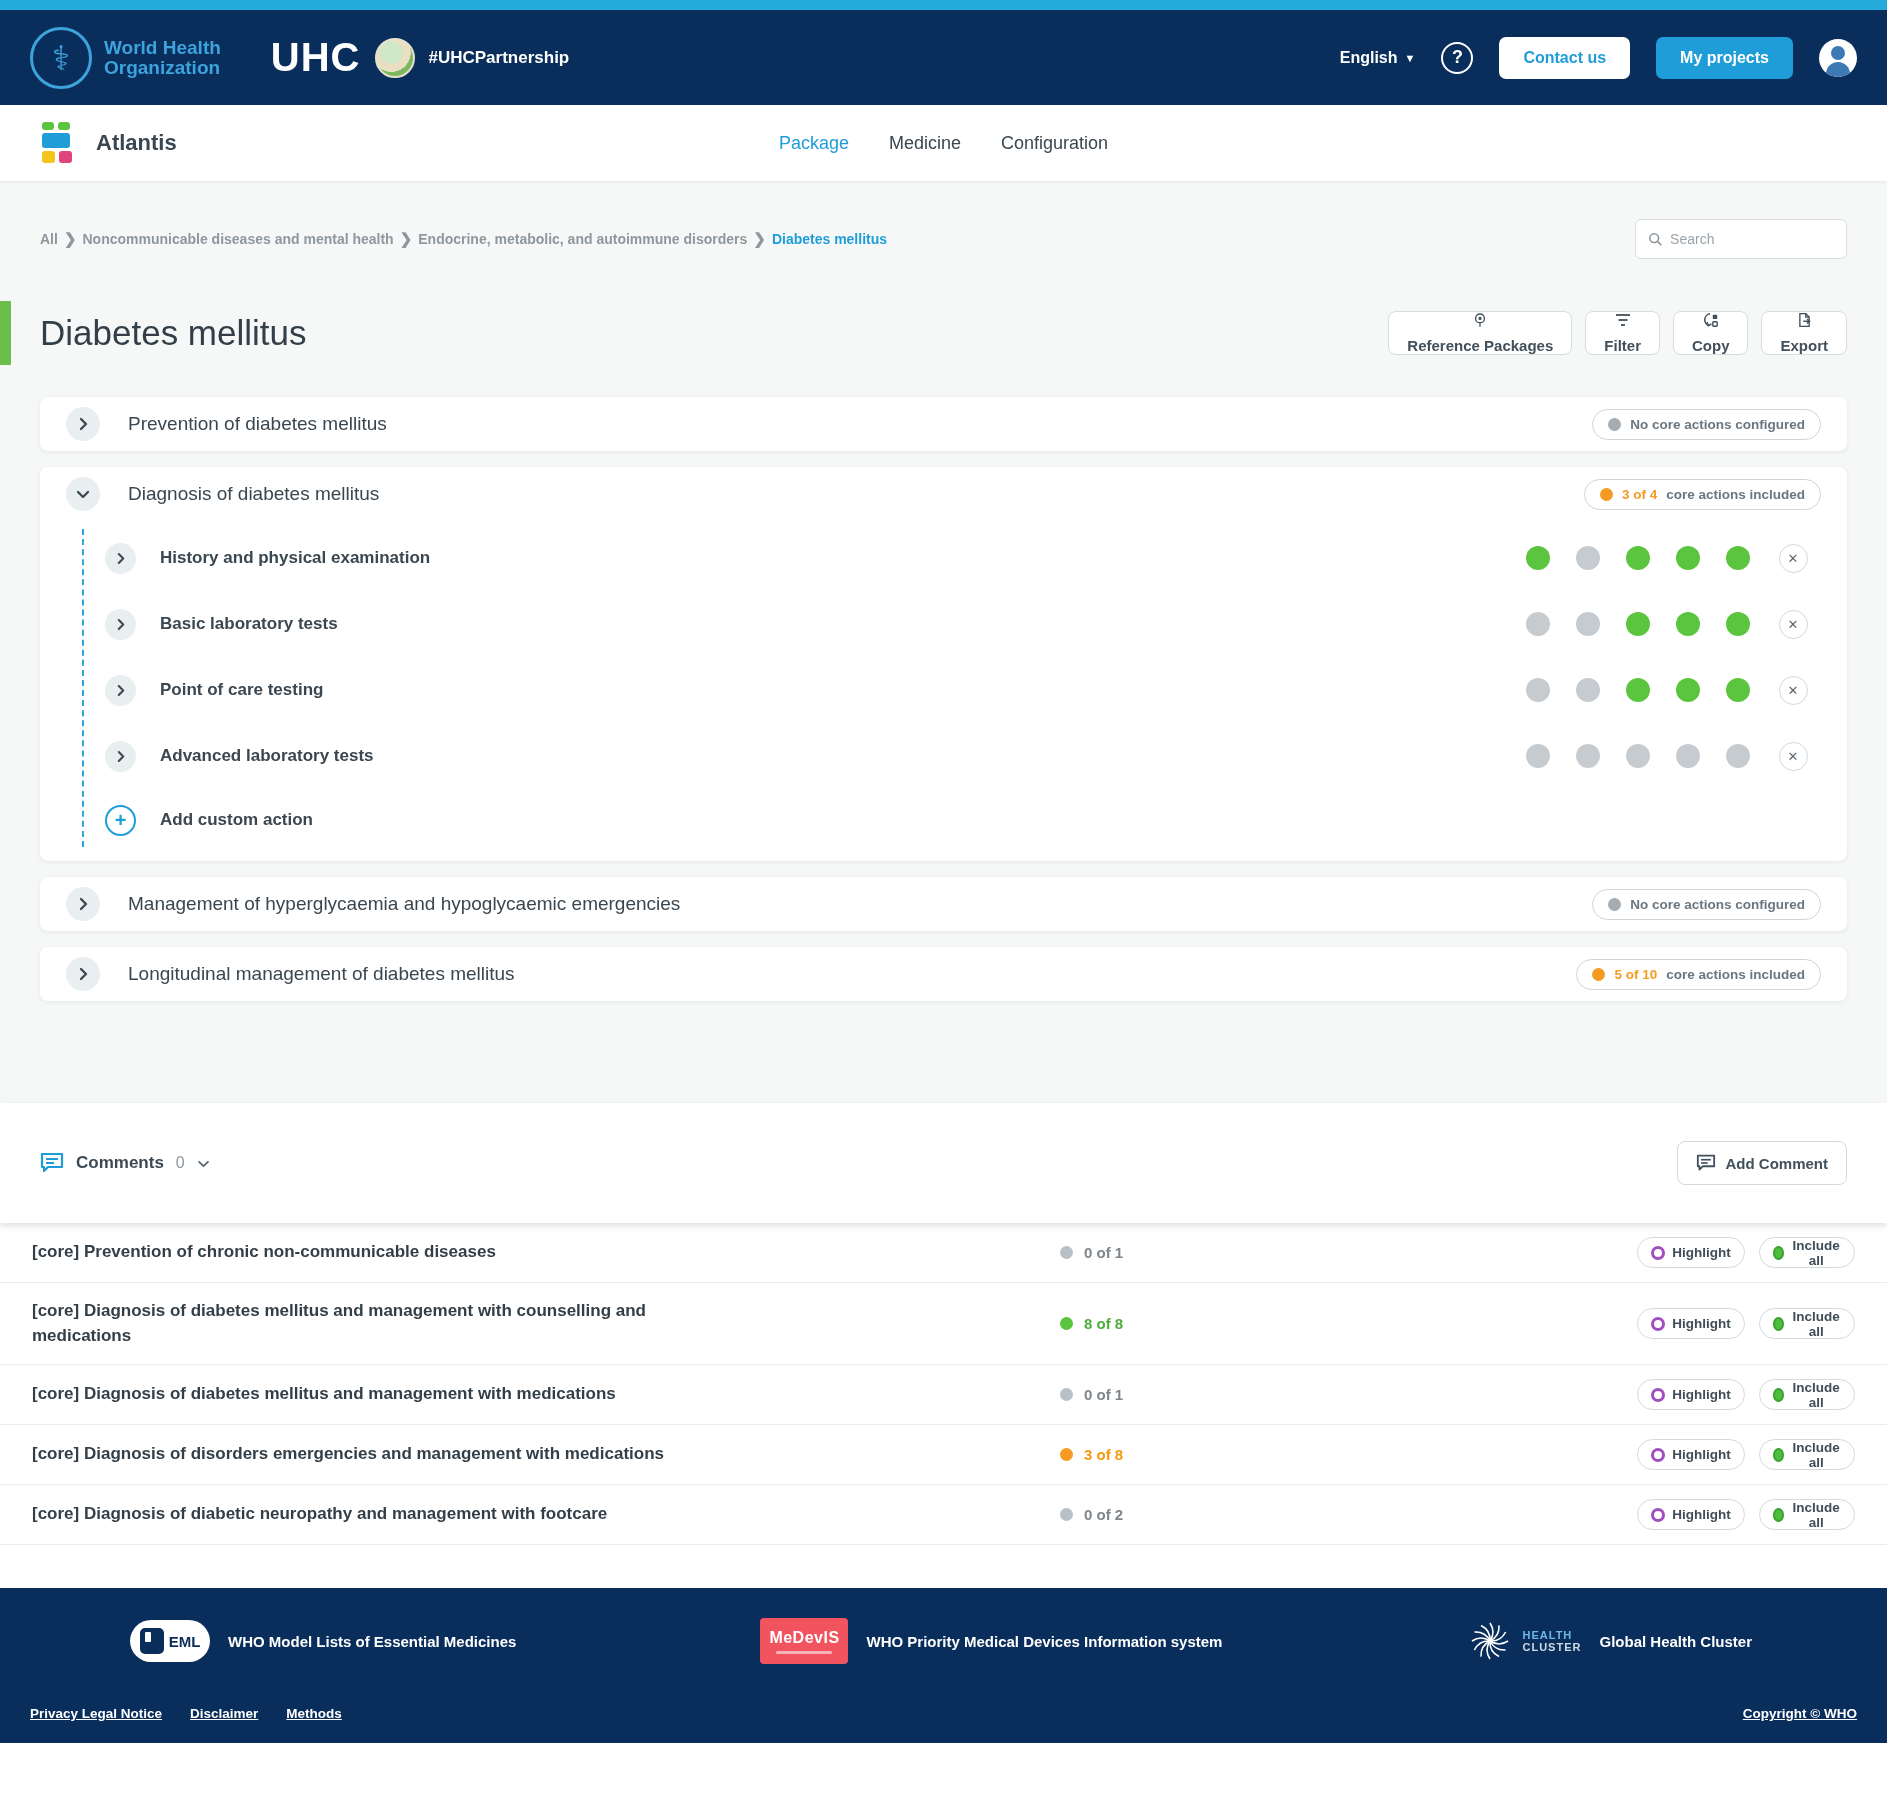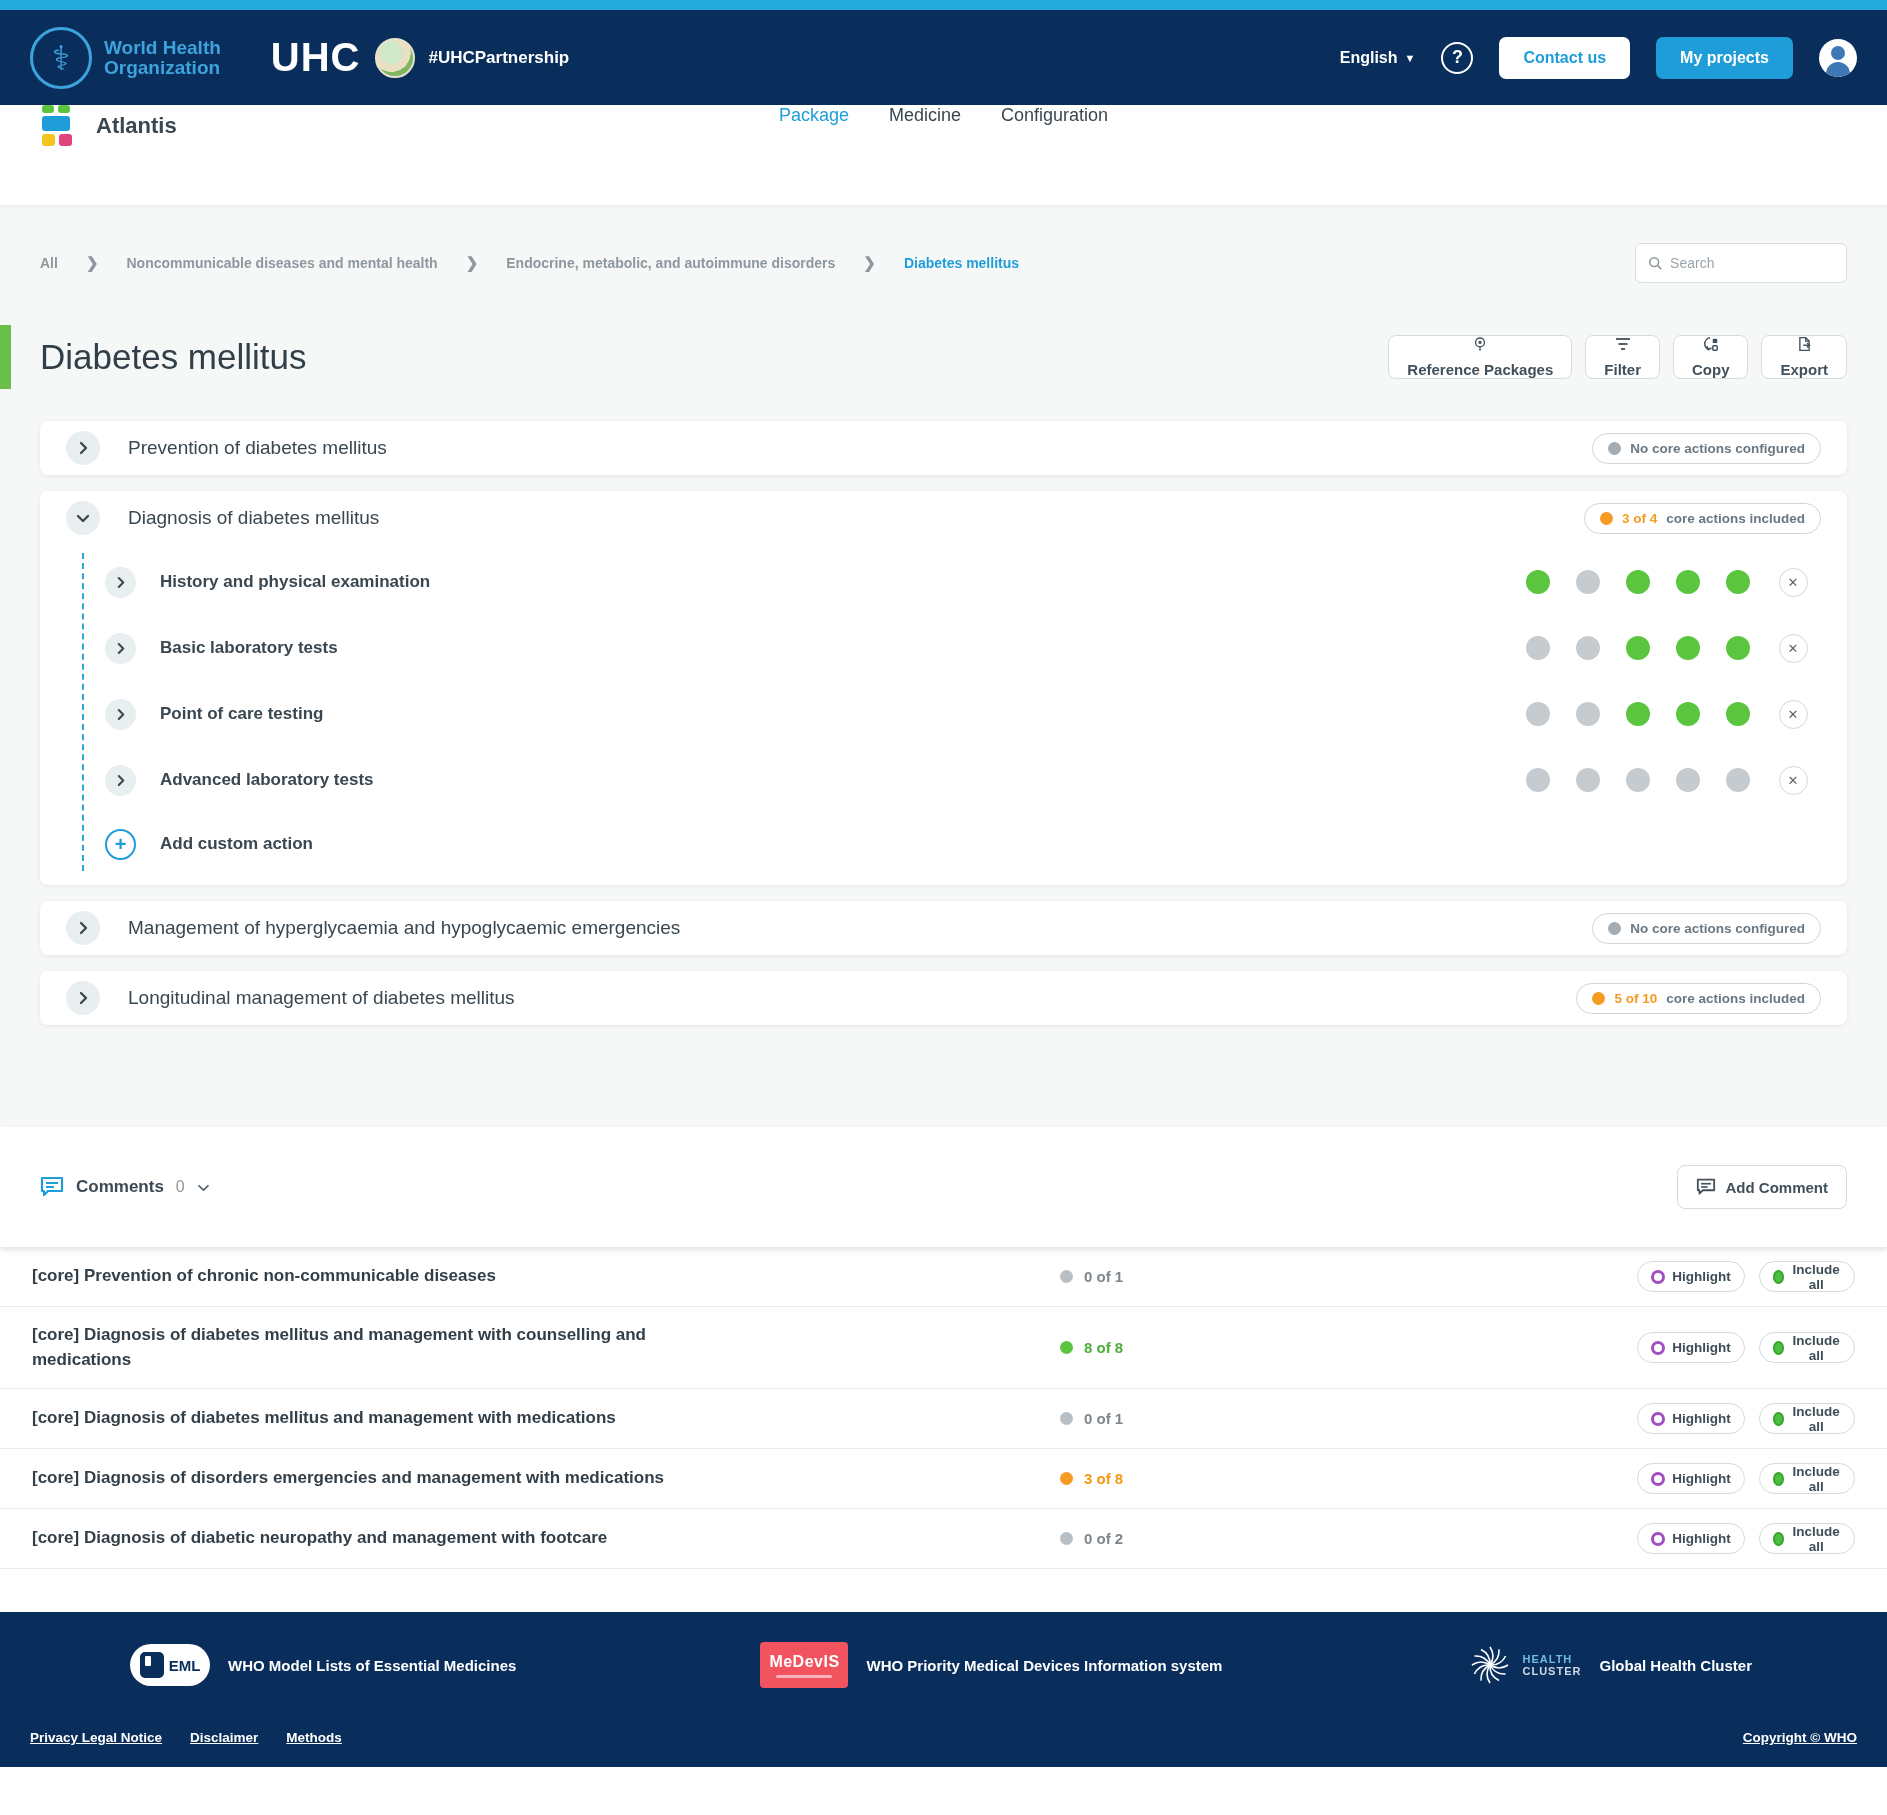--- a/index.html
+++ b/index.html
@@ -20,38 +20,38 @@
   .lang { display:flex; align-items:center; gap:7px; font-size:16px; font-weight:700; cursor:pointer; }
   .lang .caret { font-size:11px; }
   .help-circle { width:32px; height:32px; border:2.5px solid #fff; border-radius:50%; display:flex; align-items:center; justify-content:center; font-size:18px; font-weight:800; cursor:pointer; }
   .btn-contact { background:#fff; color:#1f9dd9; font-size:16px; font-weight:700; border:none; border-radius:7px; padding:12px 24px; cursor:pointer; }
   .btn-projects { background:#1f9dd9; color:#fff; font-size:16px; font-weight:700; border:none; border-radius:7px; padding:12px 24px; cursor:pointer; }
   .avatar { width:38px; height:38px; background:#fff; border-radius:50%; position:relative; overflow:hidden; cursor:pointer; }
   .avatar .head { position:absolute; left:50%; top:7px; transform:translateX(-50%); width:14px; height:14px; border-radius:50%; background:#3d7ab5; }
   .avatar .body { position:absolute; left:50%; top:23px; transform:translateX(-50%); width:24px; height:16px; border-radius:12px 12px 0 0; background:#3d7ab5; }
 
   
-  .navbar { height:100px; background:#fff; display:flex; align-items:flex-start; padding:0 40px; position:relative; z-index:3; box-shadow:0 1px 3px rgba(0,0,0,.08); }
+  .navbar { height:76px; background:#fff; display:flex; align-items:center; padding:0 40px; position:relative; z-index:3; box-shadow:0 1px 3px rgba(0,0,0,.08); }
   .atlantis { display:flex; align-items:center; gap:16px; }
   .atl-logo { width:40px; height:42px; position:relative; }
   .atl-logo span { position:absolute; border-radius:3px; }
   .a1 { left:2px; top:0; width:12px; height:8px; background:#5bc540; }
   .a2 { left:18px; top:0; width:12px; height:8px; background:#5bc540; }
   .a3 { left:2px; top:11px; width:28px; height:15px; background:#1f9dd9; }
   .a4 { left:2px; top:29px; width:13px; height:12px; background:#f5c51d; }
   .a5 { left:19px; top:29px; width:13px; height:12px; background:#e0447c; }
   .atl-name { font-size:22px; font-weight:700; color:#3a4750; }
   .nav-tabs { position:absolute; left:50%; transform:translateX(-50%); display:flex; gap:40px; }
   .nav-tab { font-size:18px; font-weight:500; color:#3a4750; cursor:pointer; }
   .nav-tab.active { color:#1f9dd9; }
 
   
   .content { background:#f6f8f8; height:922px; position:relative; padding-top:38px; }
   .crumb-row { display:flex; align-items:center; padding:0 40px; }
-  .breadcrumb { display:flex; align-items:center; gap:28px; font-size:14px; font-weight:700; color:#8e979d; }
+  .breadcrumb { display:flex; align-items:center; gap:6px; font-size:14px; font-weight:700; color:#8e979d; }
   .crumb-sep { color:#8e979d; font-size:15px; font-weight:700; }
   .crumb-item { cursor:pointer; }
   .crumb-item.current { color:#1f9dd9; }
   .searchbox { margin-left:auto; width:212px; height:40px; background:#fff; border:1px solid #d9dee1; border-radius:6px; display:flex; align-items:center; padding:0 12px; gap:8px; }
   .searchbox input { border:none; outline:none; width:100%; font-size:14px; color:#3a4750; font-family:"Liberation Sans", sans-serif; background:transparent; }
   .searchbox input::placeholder { color:#9aa4ab; }
 
   .title-row { margin-top:42px; display:flex; align-items:center; padding-right:40px; position:relative; height:64px; }
   .green-bar { position:absolute; left:0; top:0; width:11px; height:64px; background:#6abf4b; }
   .page-title { font-size:35px; font-weight:500; color:#333f48; margin-left:40px; }

